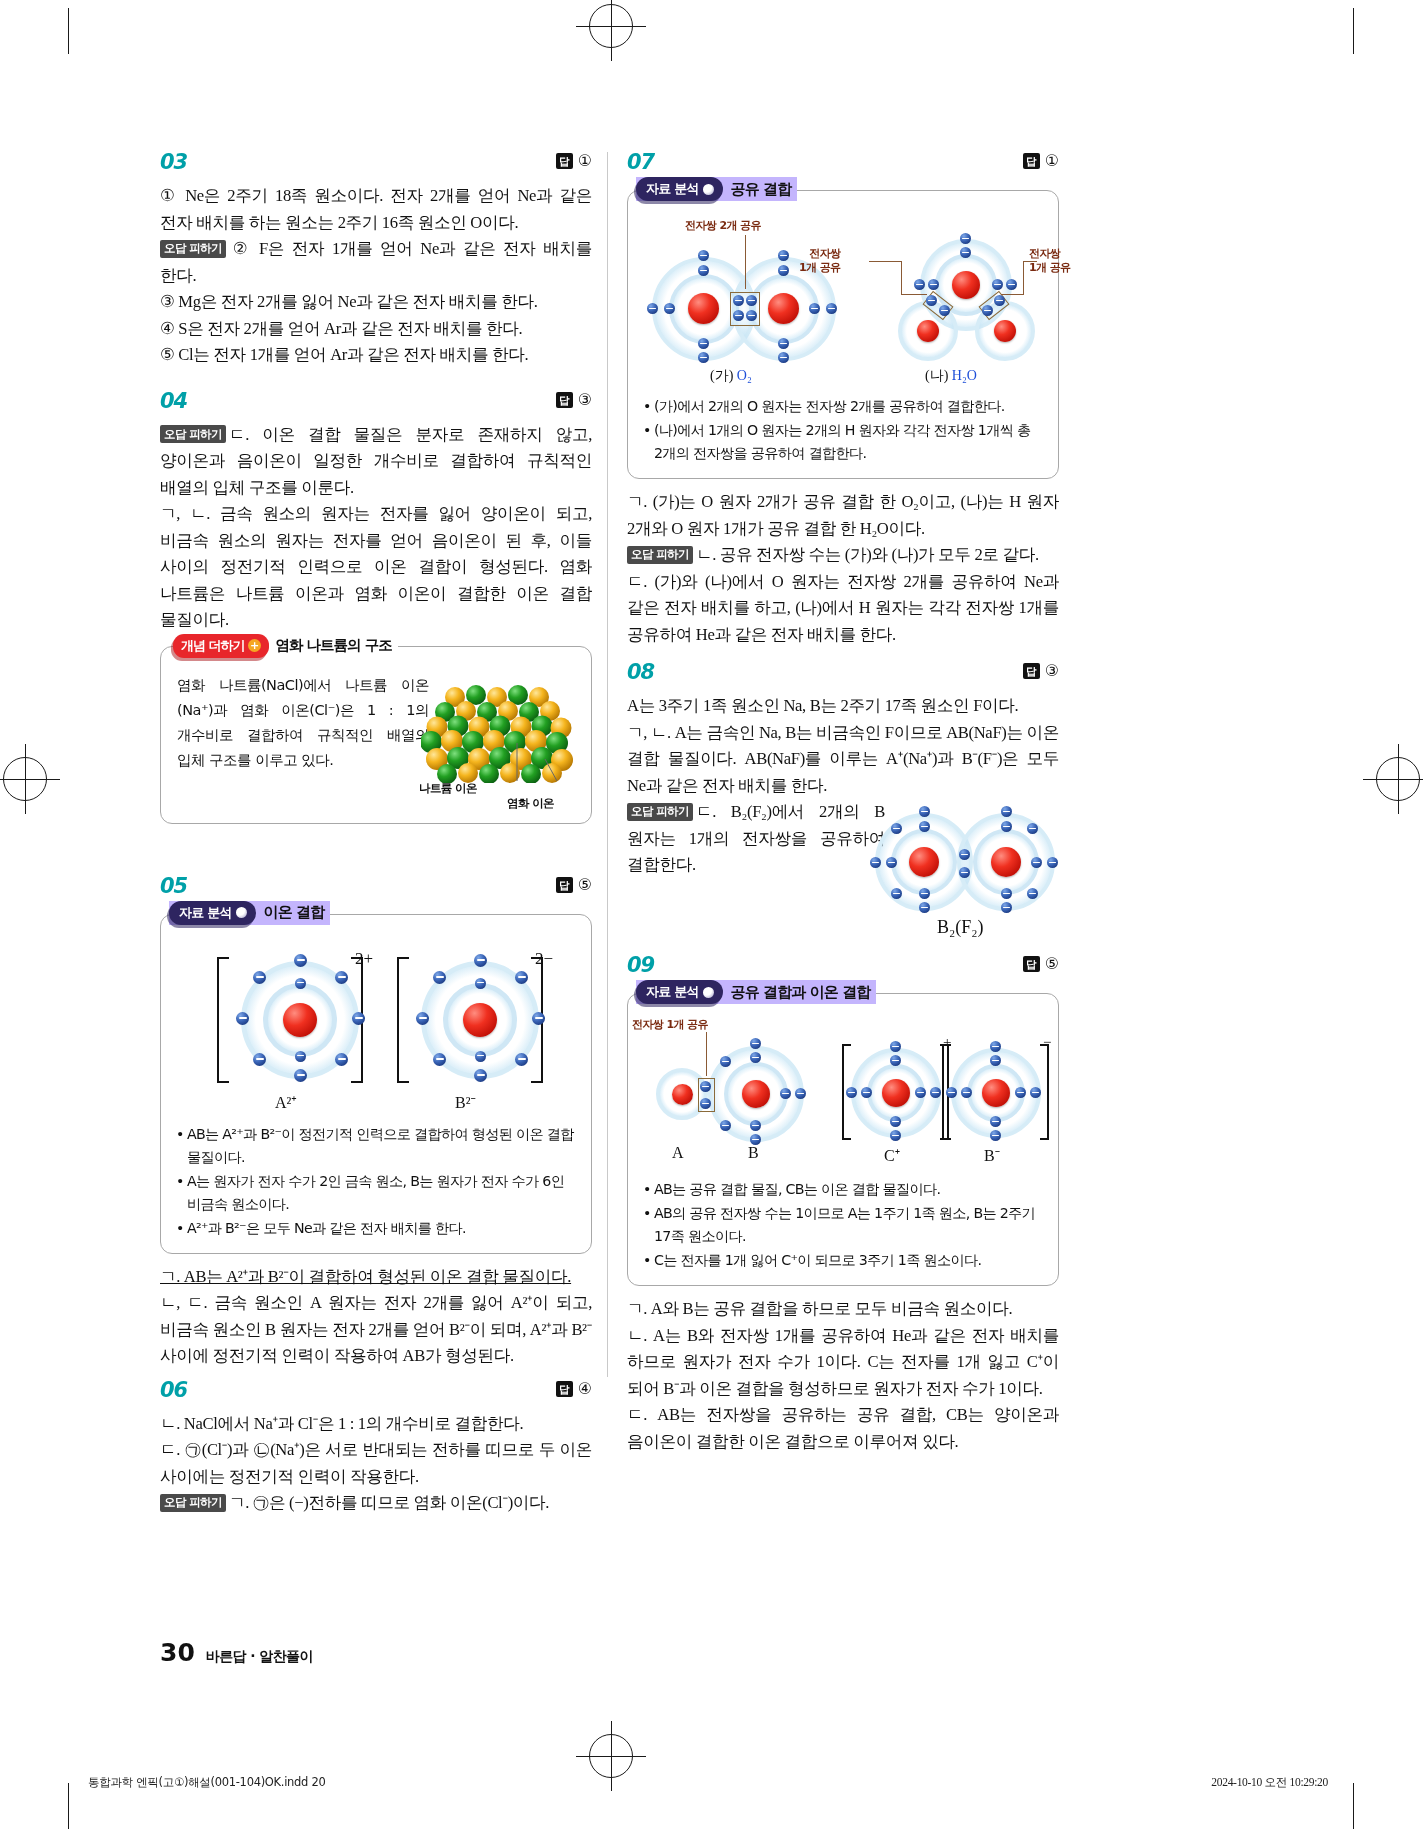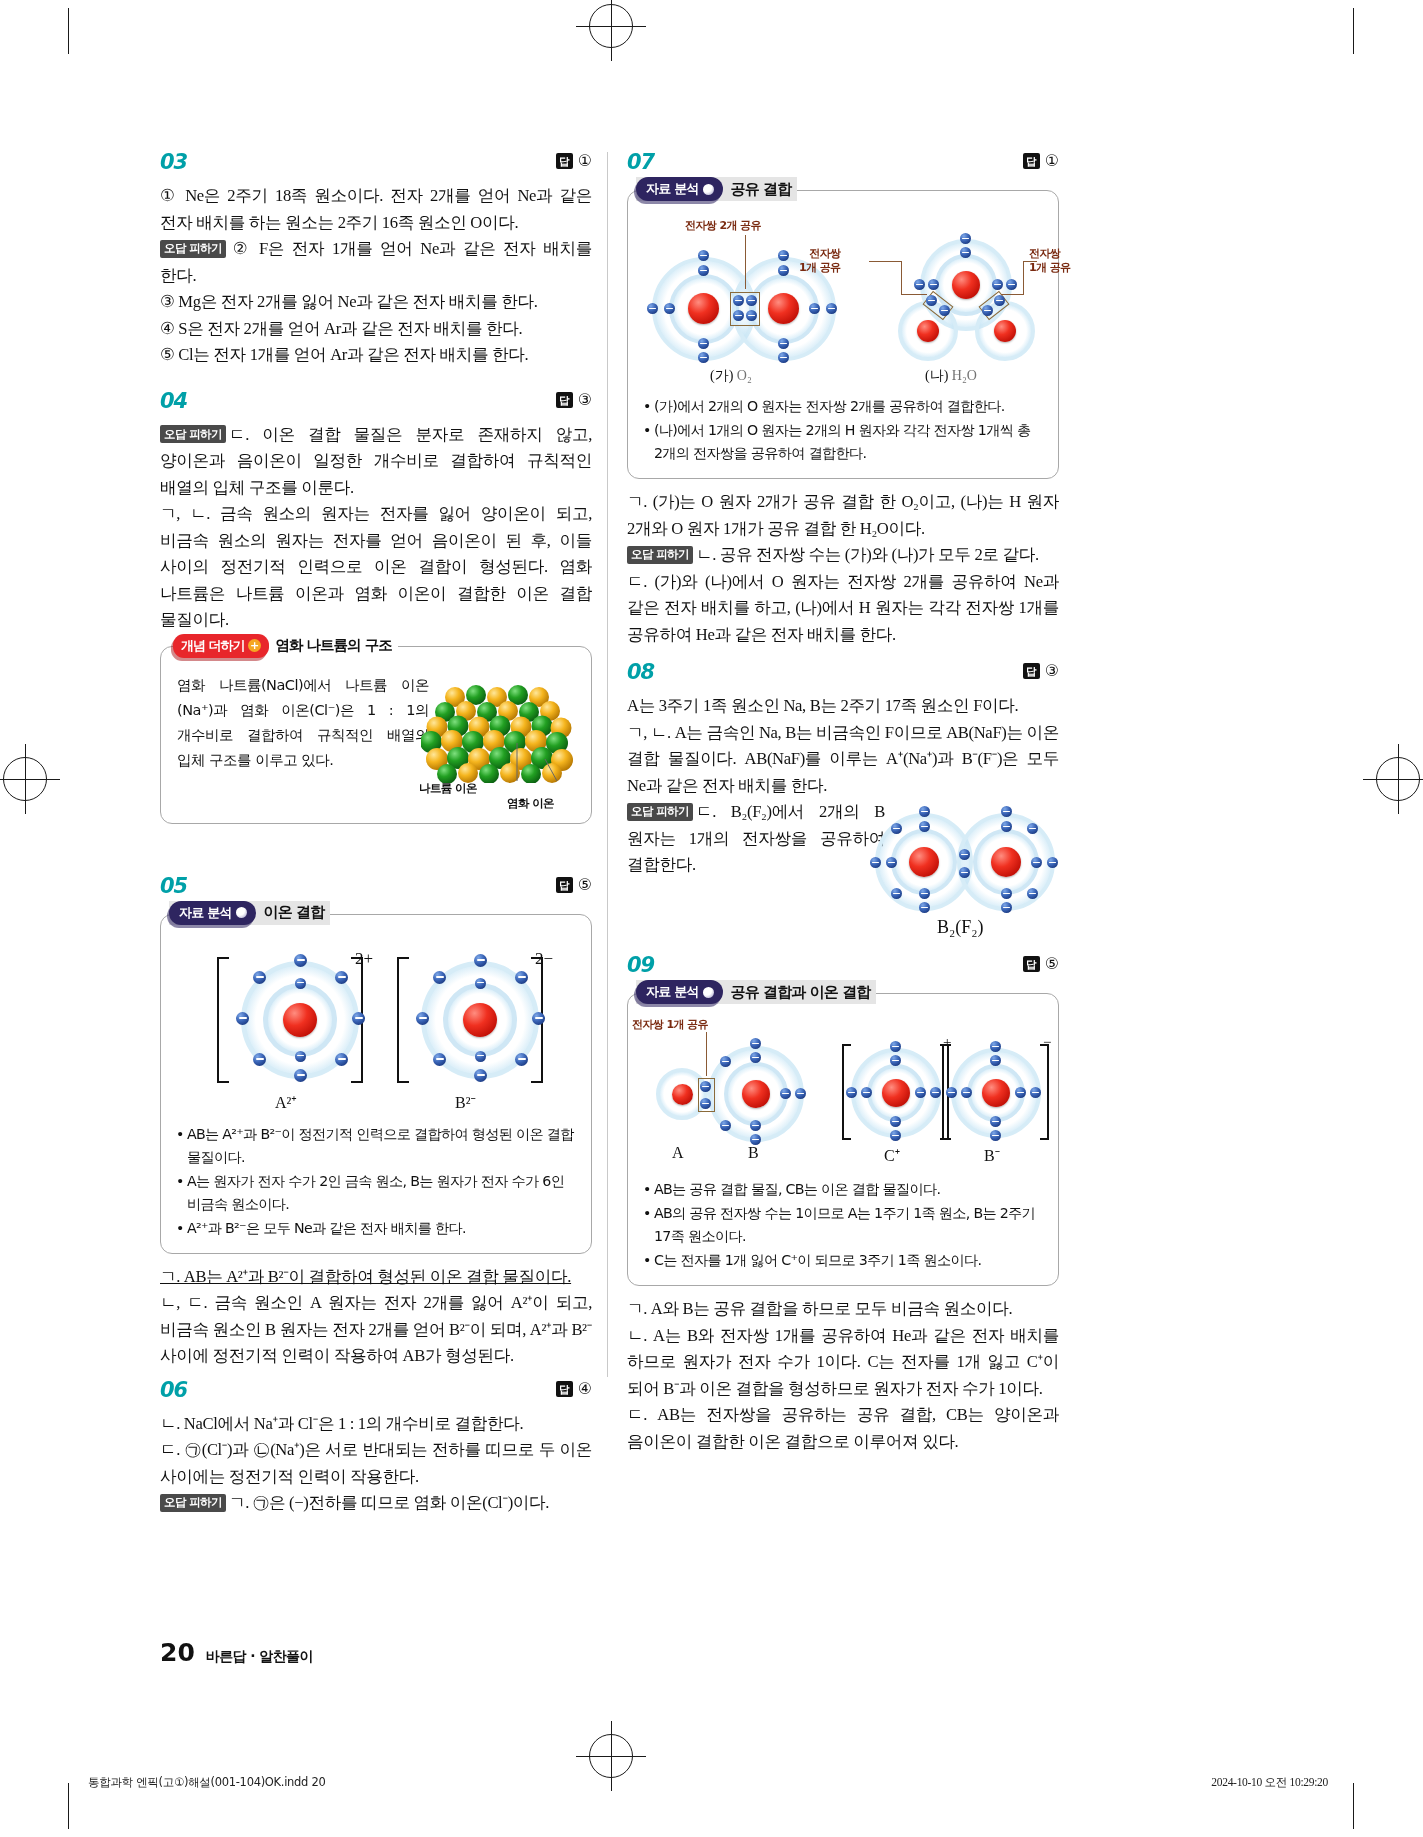--- a/index.html
+++ b/index.html
@@ -124,21 +124,21 @@
     margin: 10px 0 6px 0;
     padding: 26px 14px 12px 14px;
     background: #ffffff;
   }
   .analysis-label {
     position: absolute;
     left: 8px; top: -14px;
     display: flex;
     align-items: center;
     gap: 8px;
-    background: #e5e5e5;
+    background: #c4b5fd;
     padding-right: 6px;
   }
   .pill {
     display: inline-flex;
     align-items: center;
     gap: 4px;
     background: #2e2560;
     color: #ffffff;
     font-family: "DejaVu Sans", sans-serif;
     font-weight: bold;
@@ -338,21 +338,21 @@
     box-sizing: border-box;
     background: rgba(255,255,255,0.0);
   }
   .sub-caption {
     position: absolute;
     font-family: "Liberation Serif", serif;
     font-size: 14px;
     color: #111111;
     white-space: nowrap;
   }
-  .sub-caption .formula { color: #737373; }
+  .sub-caption .formula { color: #1d4ed8; }
 
   
   .pagenum {
     position: absolute;
     left: 160px; top: 1638px;
     display: flex;
     align-items: baseline;
     gap: 11px;
   }
   .pagenum .num {
@@ -876,20 +876,20 @@
         </ul>
       </div>
 
       <p class="body" style="margin-top:10px;">ㄱ. A와 B는 공유 결합을 하므로 모두 비금속 원소이다.</p>
       <p class="body">ㄴ. A는 B와 전자쌍 1개를 공유하여 He과 같은 전자 배치를 하므로 원자가 전자 수가 1이다. C는 전자를 1개 잃고 C⁺이 되어 B⁻과 이온 결합을 형성하므로 원자가 전자 수가 1이다.</p>
       <p class="body">ㄷ. AB는 전자쌍을 공유하는 공유 결합, CB는 양이온과 음이온이 결합한 이온 결합으로 이루어져 있다.</p>
     </div>
   </div>
 
   <div class="pagenum">
-    <span class="num">20</span>
+    <span class="num">30</span>
     <span class="txt">바른답 · 알찬풀이</span>
   </div>
 
   <div class="footer-meta footer-left">통합과학 엔픽(고①)해설(001-104)OK.indd   20</div>
   <div class="footer-meta footer-right">2024-10-10   오전 10:29:20</div>
 
 </div>
 
 </body></html>

